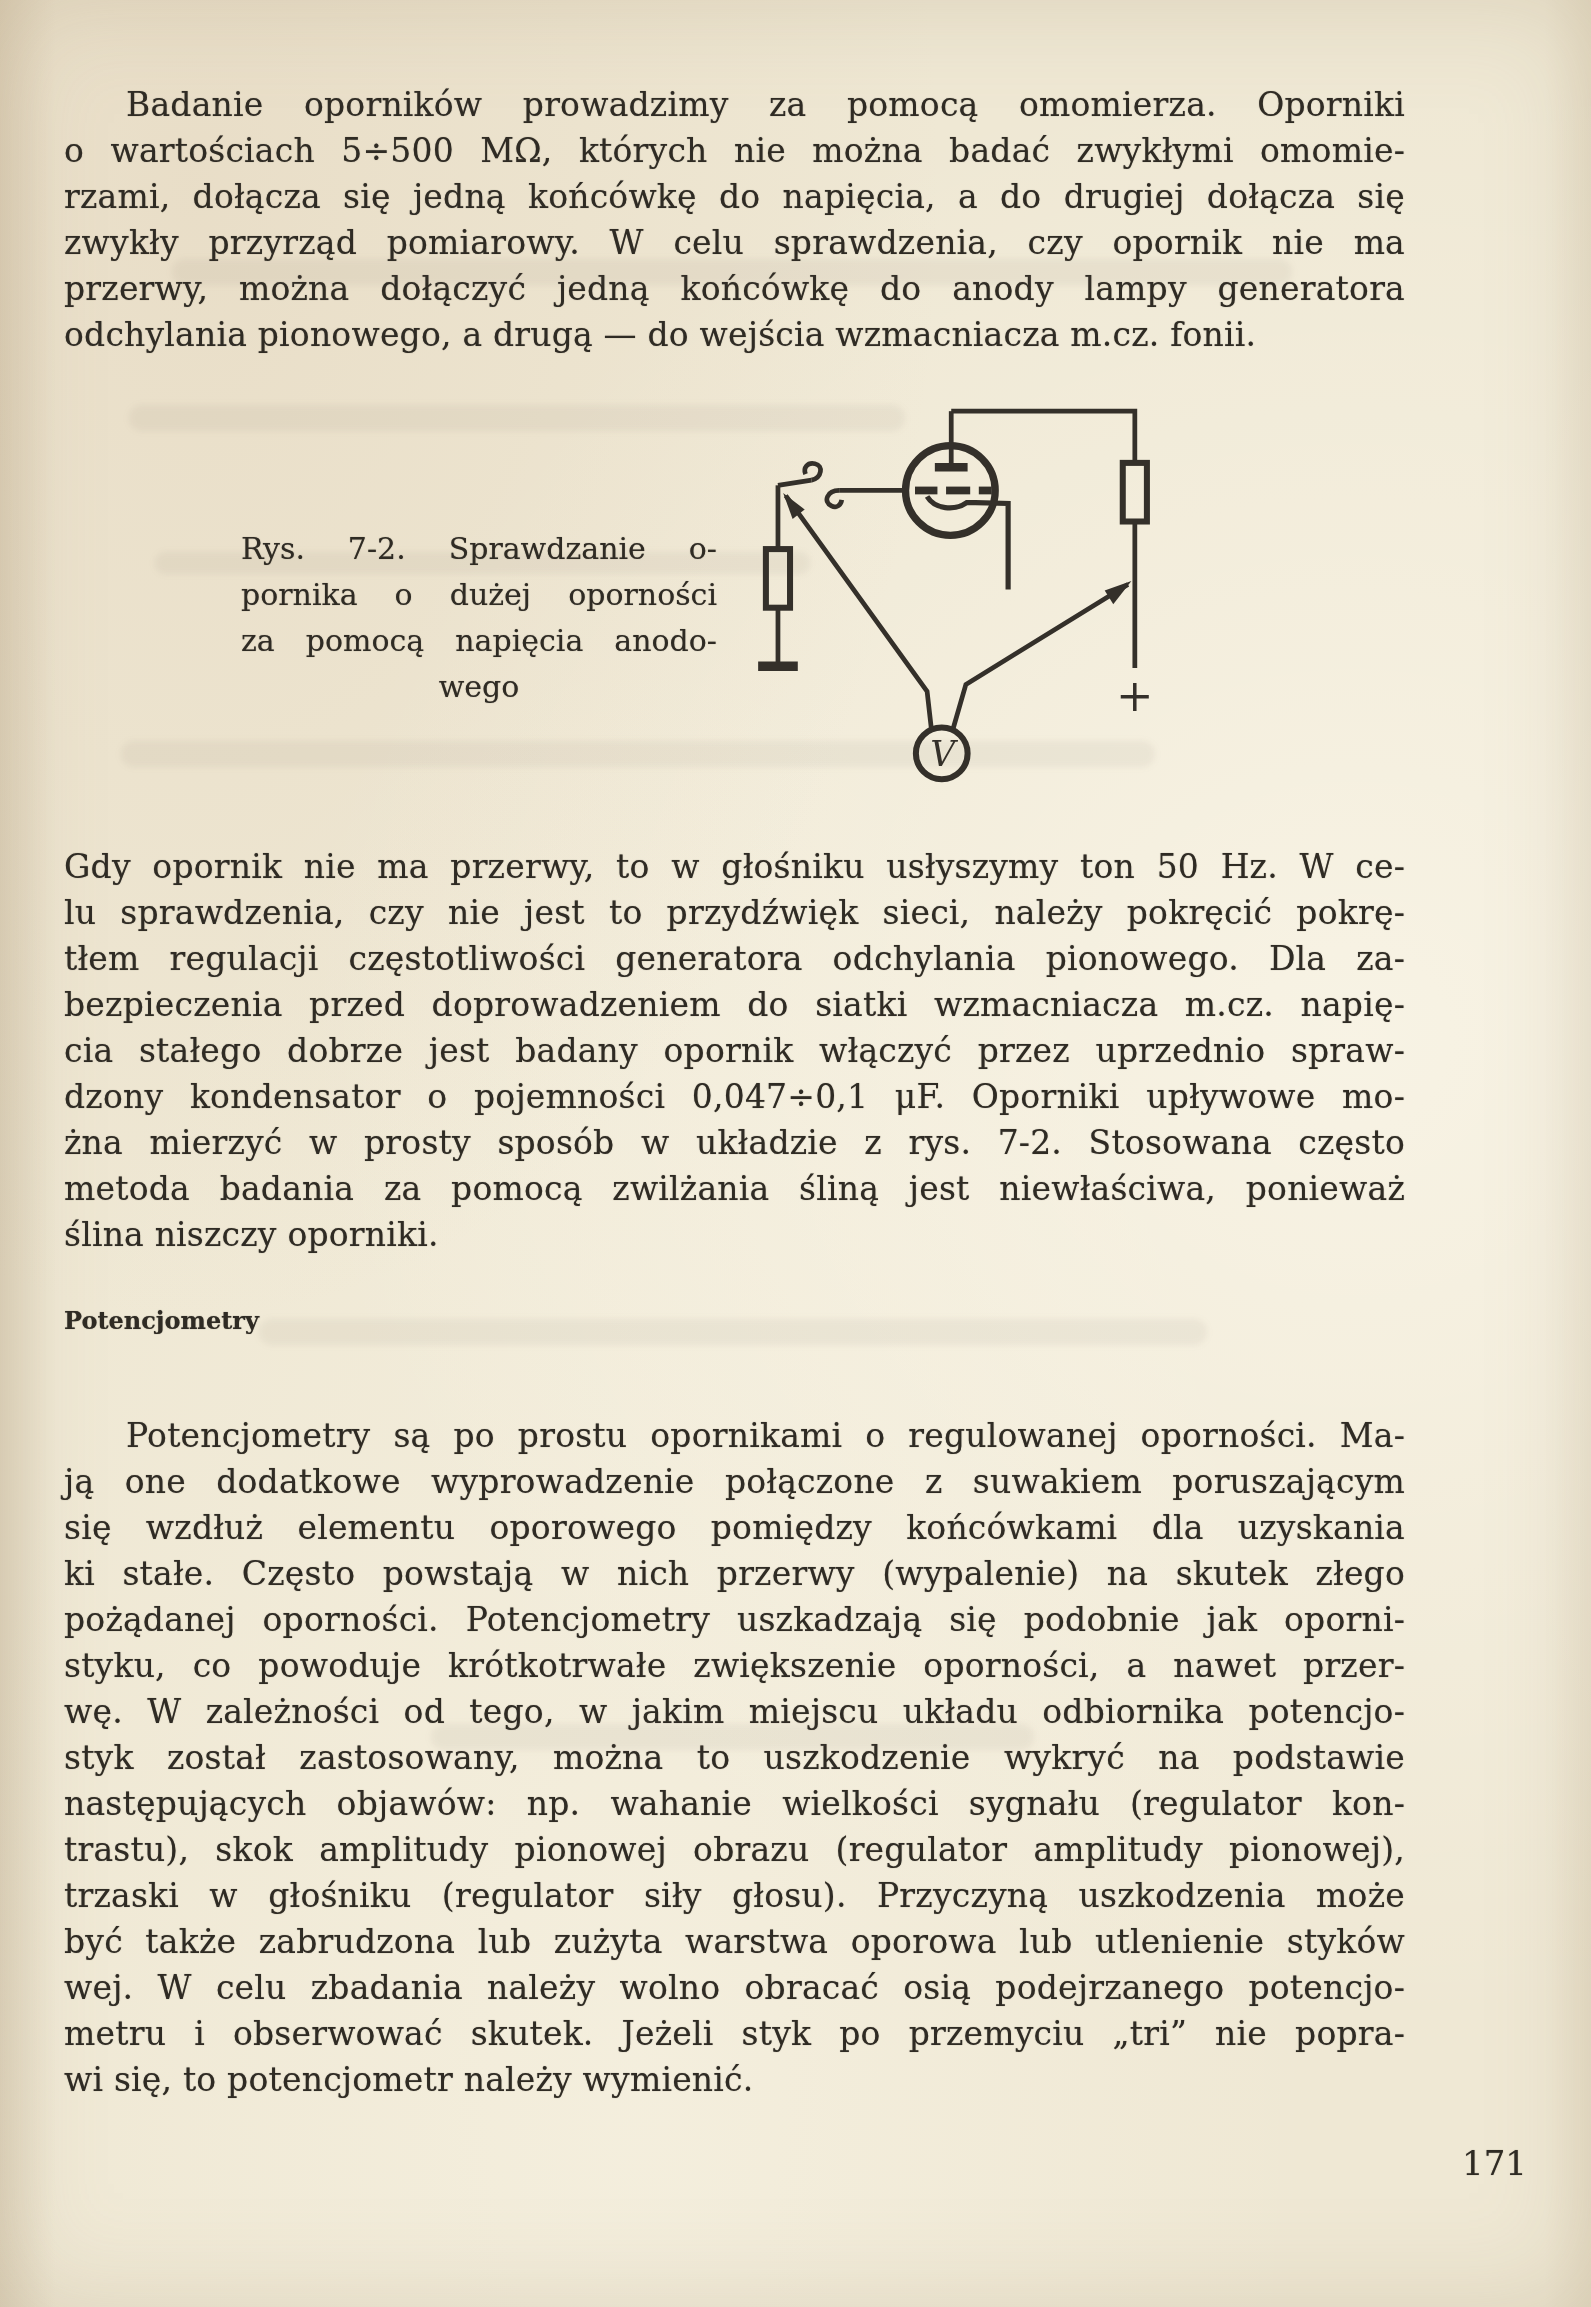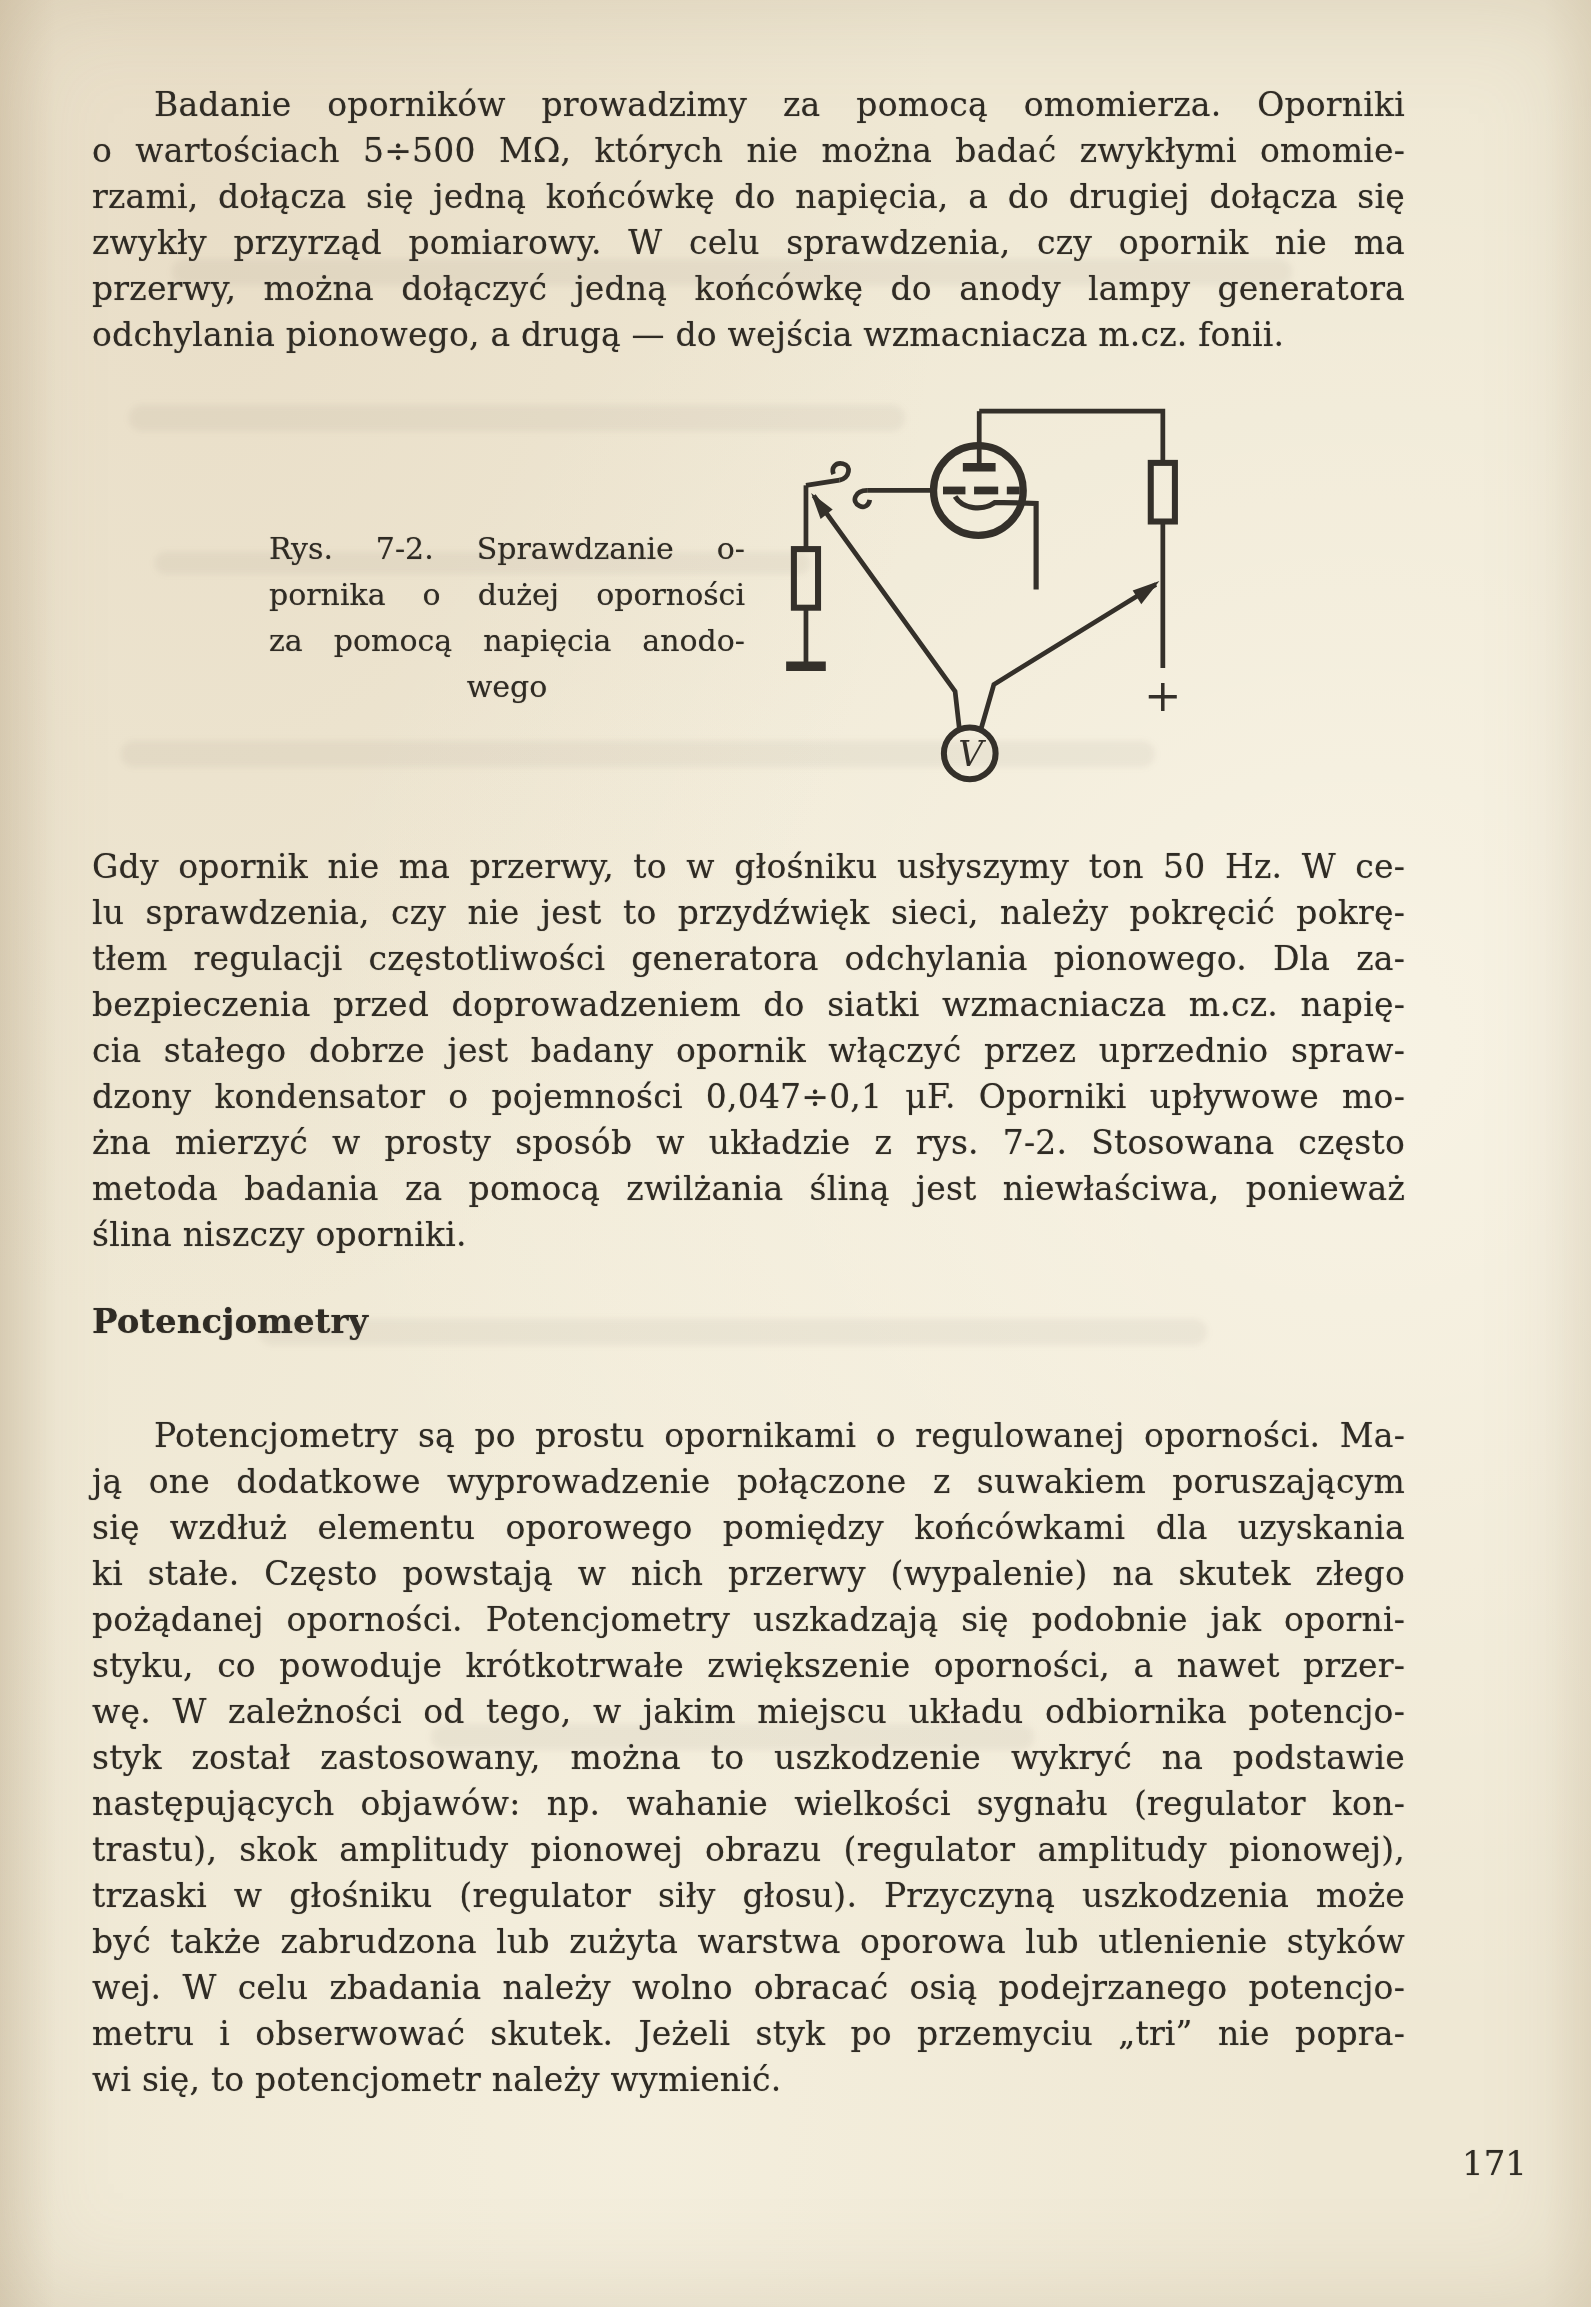--- a/index.html
+++ b/index.html
@@ -1,21 +1,21 @@
 <!DOCTYPE html>
 <html style="font-size:13.8px"><head>
 <meta charset="utf-8">
 <style>
   html,body { margin:0; padding:0; }
   .page {
     position: relative;
     width: 1592px;
     height: 2307px;
     box-sizing: border-box;
-    padding: 82px 187px 0 92px;
+    padding: 82px 187px 0 64px;
     background-color: #efe8d4;
     background-image:
       radial-gradient(ellipse at 12% 8%,  rgba(210,185,155,0.22), rgba(0,0,0,0) 38%),
       radial-gradient(ellipse at 85% 45%, rgba(255,252,242,0.55), rgba(0,0,0,0) 55%),
       radial-gradient(ellipse at 40% 90%, rgba(250,246,232,0.45), rgba(0,0,0,0) 50%),
       linear-gradient(90deg, rgba(185,165,135,0.28), rgba(0,0,0,0) 3.5%, rgba(0,0,0,0) 97%, rgba(200,183,152,0.18));
     box-shadow: inset 0 0 103px rgba(160,140,105,0.25);
     font-family: "DejaVu Serif", "Liberation Serif", serif;
     color: #2f2b24;
     overflow: hidden;
@@ -33,21 +33,21 @@
   .caption {
     position: absolute; left: 177px; top: 145px; width: 476px;
     font-size: 30px; line-height: 46px;
     text-shadow: 0 0 1px rgba(47,43,36,0.5);
   }
   .caption .tline { text-align: justify; text-align-last: justify; }
   .caption .tline:last-child { text-align-last: center; }
   .diagram { position: absolute; left: 694px; top: 0; }
   .heading {
     margin: 45px 0 0 0;
-    font-size: 34px; line-height: 36px; font-weight: bold;
+    font-size: 24px; line-height: 36px; font-weight: bold;
     text-shadow: 0 0 1px rgba(47,43,36,0.6);
   }
   #para2 { margin-top: 32px; }
   #para3 { margin-top: 74px; }
   .pagenum {
     position: absolute; top: 2143px; right: 65px;
     font-size: 34px;
     text-shadow: 0 0 1px rgba(47,43,36,0.5);
   }
   

